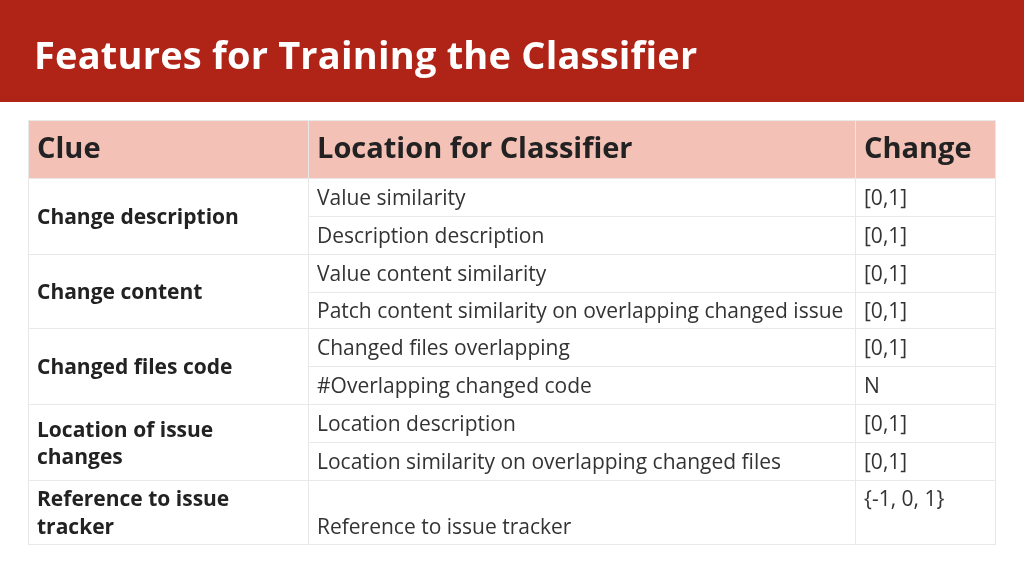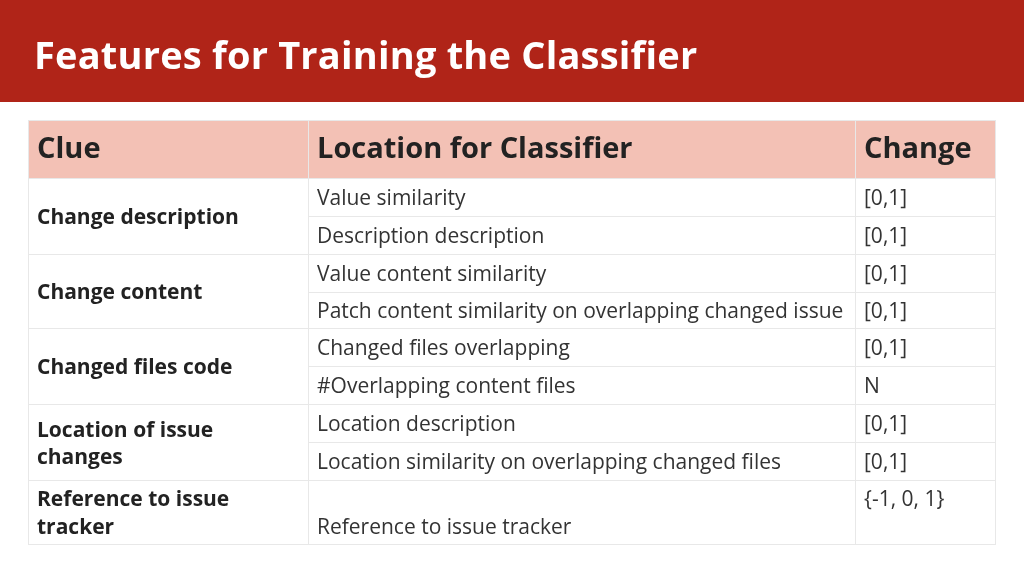--- a/index.html
+++ b/index.html
@@ -108,21 +108,21 @@
         <td>Patch content similarity on overlapping changed issue</td>
         <td class="value-cell" style="vertical-align:bottom">[0,1]</td>
       </tr>
 
       <tr>
         <td class="clue-cell" rowspan="2">Changed files code</td>
         <td>Changed files overlapping</td>
         <td class="value-cell">[0,1]</td>
       </tr>
       <tr>
-        <td>#Overlapping content files</td>
+        <td>#Overlapping changed code</td>
         <td class="value-cell">N</td>
       </tr>
 
       <tr>
         <td class="clue-cell" rowspan="2">Location of issue changes</td>
         <td>Location description</td>
         <td class="value-cell">[0,1]</td>
       </tr>
       <tr>
         <td>Location similarity on overlapping changed files</td>

